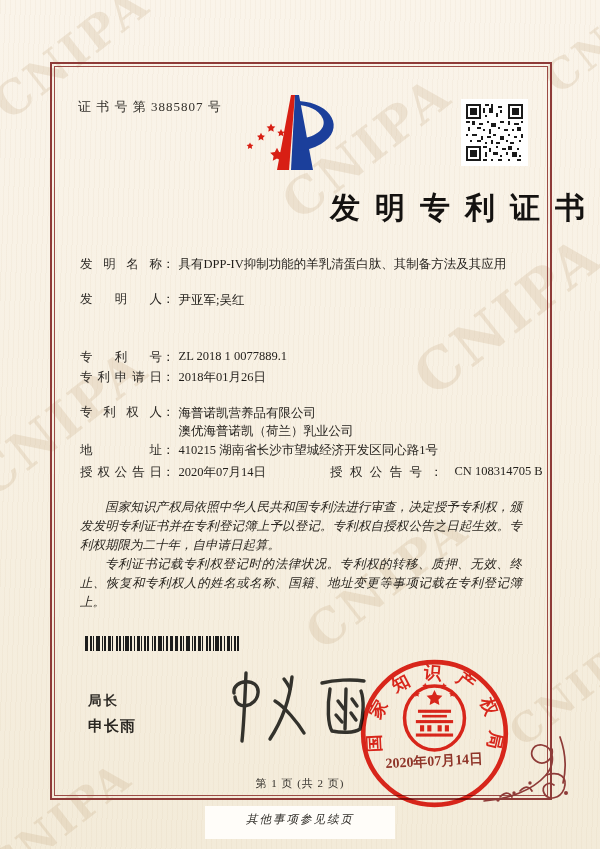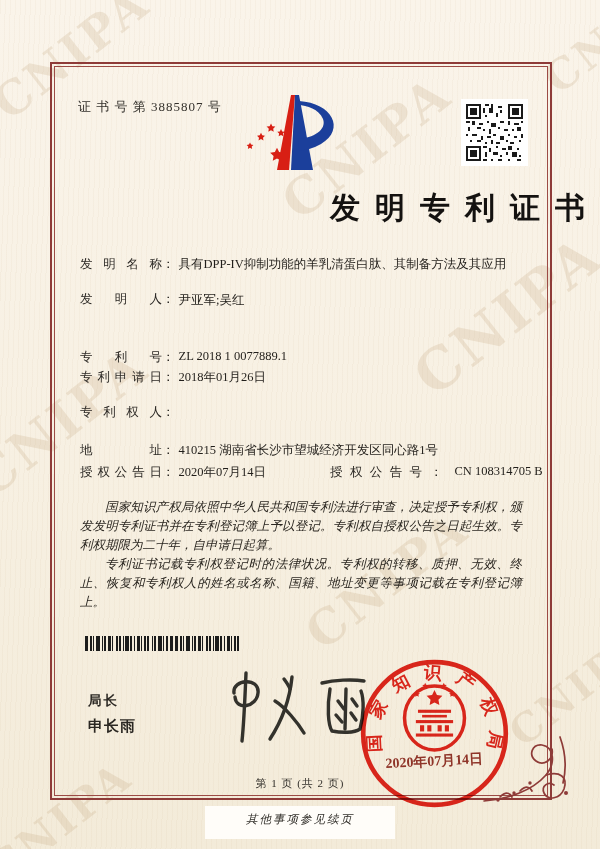--- a/index.html
+++ b/index.html
@@ -172,20 +172,24 @@
       <span class="val">ZL 2018 1 0077889.1</span>
     </div>
     <div class="frow" style="top:369px;">
       <span class="lbl lbl5">专利申请日</span>
         <span class="colon">：</span>
       <span class="val">2018年01月26日</span>
     </div>
     <div class="frow" style="top:404px;">
       <span class="lbl">专利权人</span>
         <span class="colon">：</span>
+      <span class="val">
+          <div class="vline">海普诺凯营养品有限公司</div>
+          <div class="vline">澳优海普诺凯（荷兰）乳业公司</div>
+        </span>
     </div>
     <div class="frow" style="top:442px;">
       <span class="lbl">地址</span>
         <span class="colon">：</span>
       <span class="val">410215 湖南省长沙市望城经济开发区同心路1号</span>
     </div>
     <div class="frow" style="top:464px;">
       <span class="lbl lbl5">授权公告日</span>
         <span class="colon">：</span>
       <span class="val">2020年07月14日</span>

